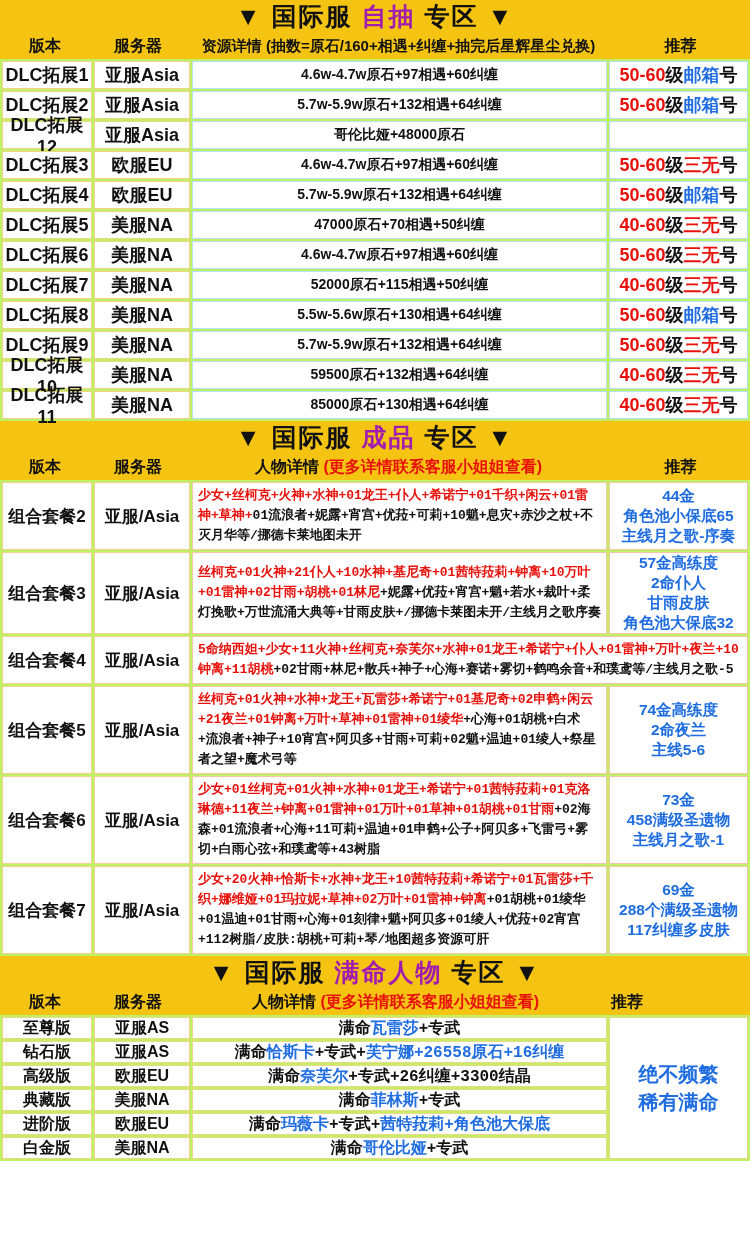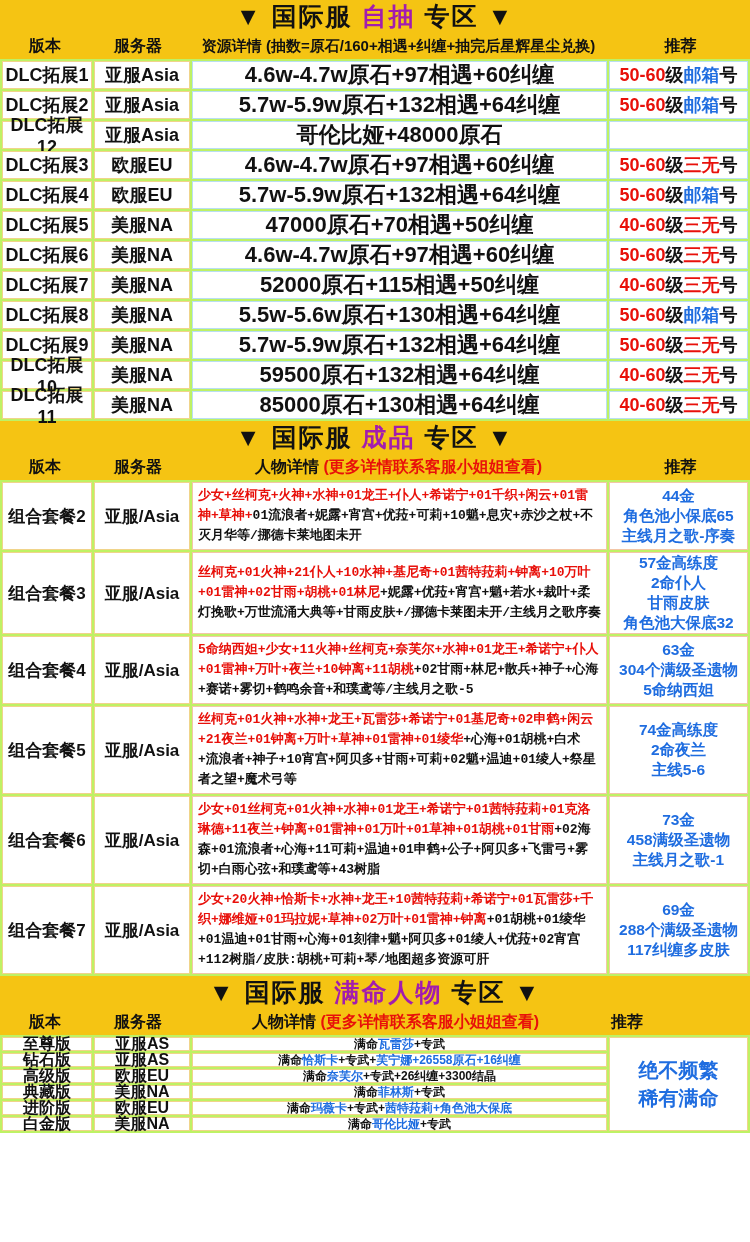--- a/index.html
+++ b/index.html
@@ -17,31 +17,31 @@
   .c1{width:90px;flex:none;}
   .c2{width:96px;flex:none;}
   .c3{flex:1;min-width:0;}
   .c4{width:139px;flex:none;}
   .hdr-note{font-size:15px;}
 
   .row{display:flex;gap:2px;margin-top:2px;align-items:stretch;}
   .cell{background:#fff;display:flex;align-items:center;justify-content:center;text-align:center;border:1px solid #f0d48a;box-sizing:border-box;}
   .s1 .cell{height:28px;font-size:18px;}
   .s1 .cell.c3,.s1 .cell.c4{border-color:#b9dff2;}
-  .s1 .cell.c3{font-size:22px;}
+  .s1 .cell.c3{font-size:14px;}
 
   .s2 .cell.c3{justify-content:flex-start;text-align:left;font-size:13px;line-height:20px;padding:3px 5px;border-color:#f3c6a6;font-family:Liberation Mono, monospace;}
   .s2 .cell.c4{flex-direction:column;font-size:15.5px;line-height:20px;border-color:#f3c6a6;}
   .s2 .cell.c1,.s2 .cell.c2{font-size:17px;}
 
   .s3-wrap{display:flex;gap:2px;margin-top:2px;}
   .s3-left{flex:1;min-width:0;display:flex;flex-direction:column;gap:2px;}
   .s3 .row{margin-top:0;}
-  .s3 .cell{height:14px;font-size:16px;}
-  .s3 .cell.c3{font-size:12px;}
+  .s3 .cell{height:22px;font-size:16px;}
+  .s3 .cell.c3{font-size:16px;font-family:Liberation Mono, monospace;}
   .s3-rec{width:139px;flex:none;background:#fff;border:1px solid #f0d48a;display:flex;flex-direction:column;align-items:center;justify-content:center;font-size:20px;line-height:28px;box-sizing:border-box;}
   .s3-rec div{color:#1f6de0;}
   .s3 .hdr-row .c4{text-align:left;padding-left:6px;}
 </style>
 </head>
 <body>
 
 <div class="title-band"><span class="c-black">▼ 国际服 </span><span class="c-white">自抽</span><span class="c-black"> 专区 ▼</span></div>
 
 <div class="sec s1">
@@ -239,25 +239,20 @@
           <div class="c-blue">2命仆人</div>
           <div class="c-blue">甘雨皮肤</div>
           <div class="c-blue">角色池大保底32</div>
         </div>
       </div>
       <div class="row">
         <div class="cell c1">组合套餐4</div>
         <div class="cell c2">亚服/Asia</div>
         <div class="cell c3">
           <div><span class="c-red">5命纳西妲+少女+11火神+丝柯克+奈芙尔+水神+01龙王+希诺宁+仆人+01雷神+万叶+夜兰+10钟离+11胡桃</span><span class="c-black">+02甘雨+林尼+散兵+神子+心海+赛诺+雾切+鹤鸣余音+和璞鸢等/主线月之歌-5</span></div>
-        </div>
-        <div class="cell c4">
-          <div class="c-blue">63金</div>
-          <div class="c-blue">304个满级圣遗物</div>
-          <div class="c-blue">5命纳西妲</div>
         </div>
       </div>
       <div class="row">
         <div class="cell c1">组合套餐5</div>
         <div class="cell c2">亚服/Asia</div>
         <div class="cell c3">
           <div><span class="c-red">丝柯克+01火神+水神+龙王+瓦雷莎+希诺宁+01基尼奇+02申鹤+闲云+21夜兰+01钟离+万叶+草神+01雷神+01绫华</span><span class="c-black">+心海+01胡桃+白术+流浪者+神子+10宵宫+阿贝多+甘雨+可莉+02魈+温迪+01绫人+祭星者之望+魔术弓等</span></div>
         </div>
         <div class="cell c4">
           <div class="c-blue">74金高练度</div>

